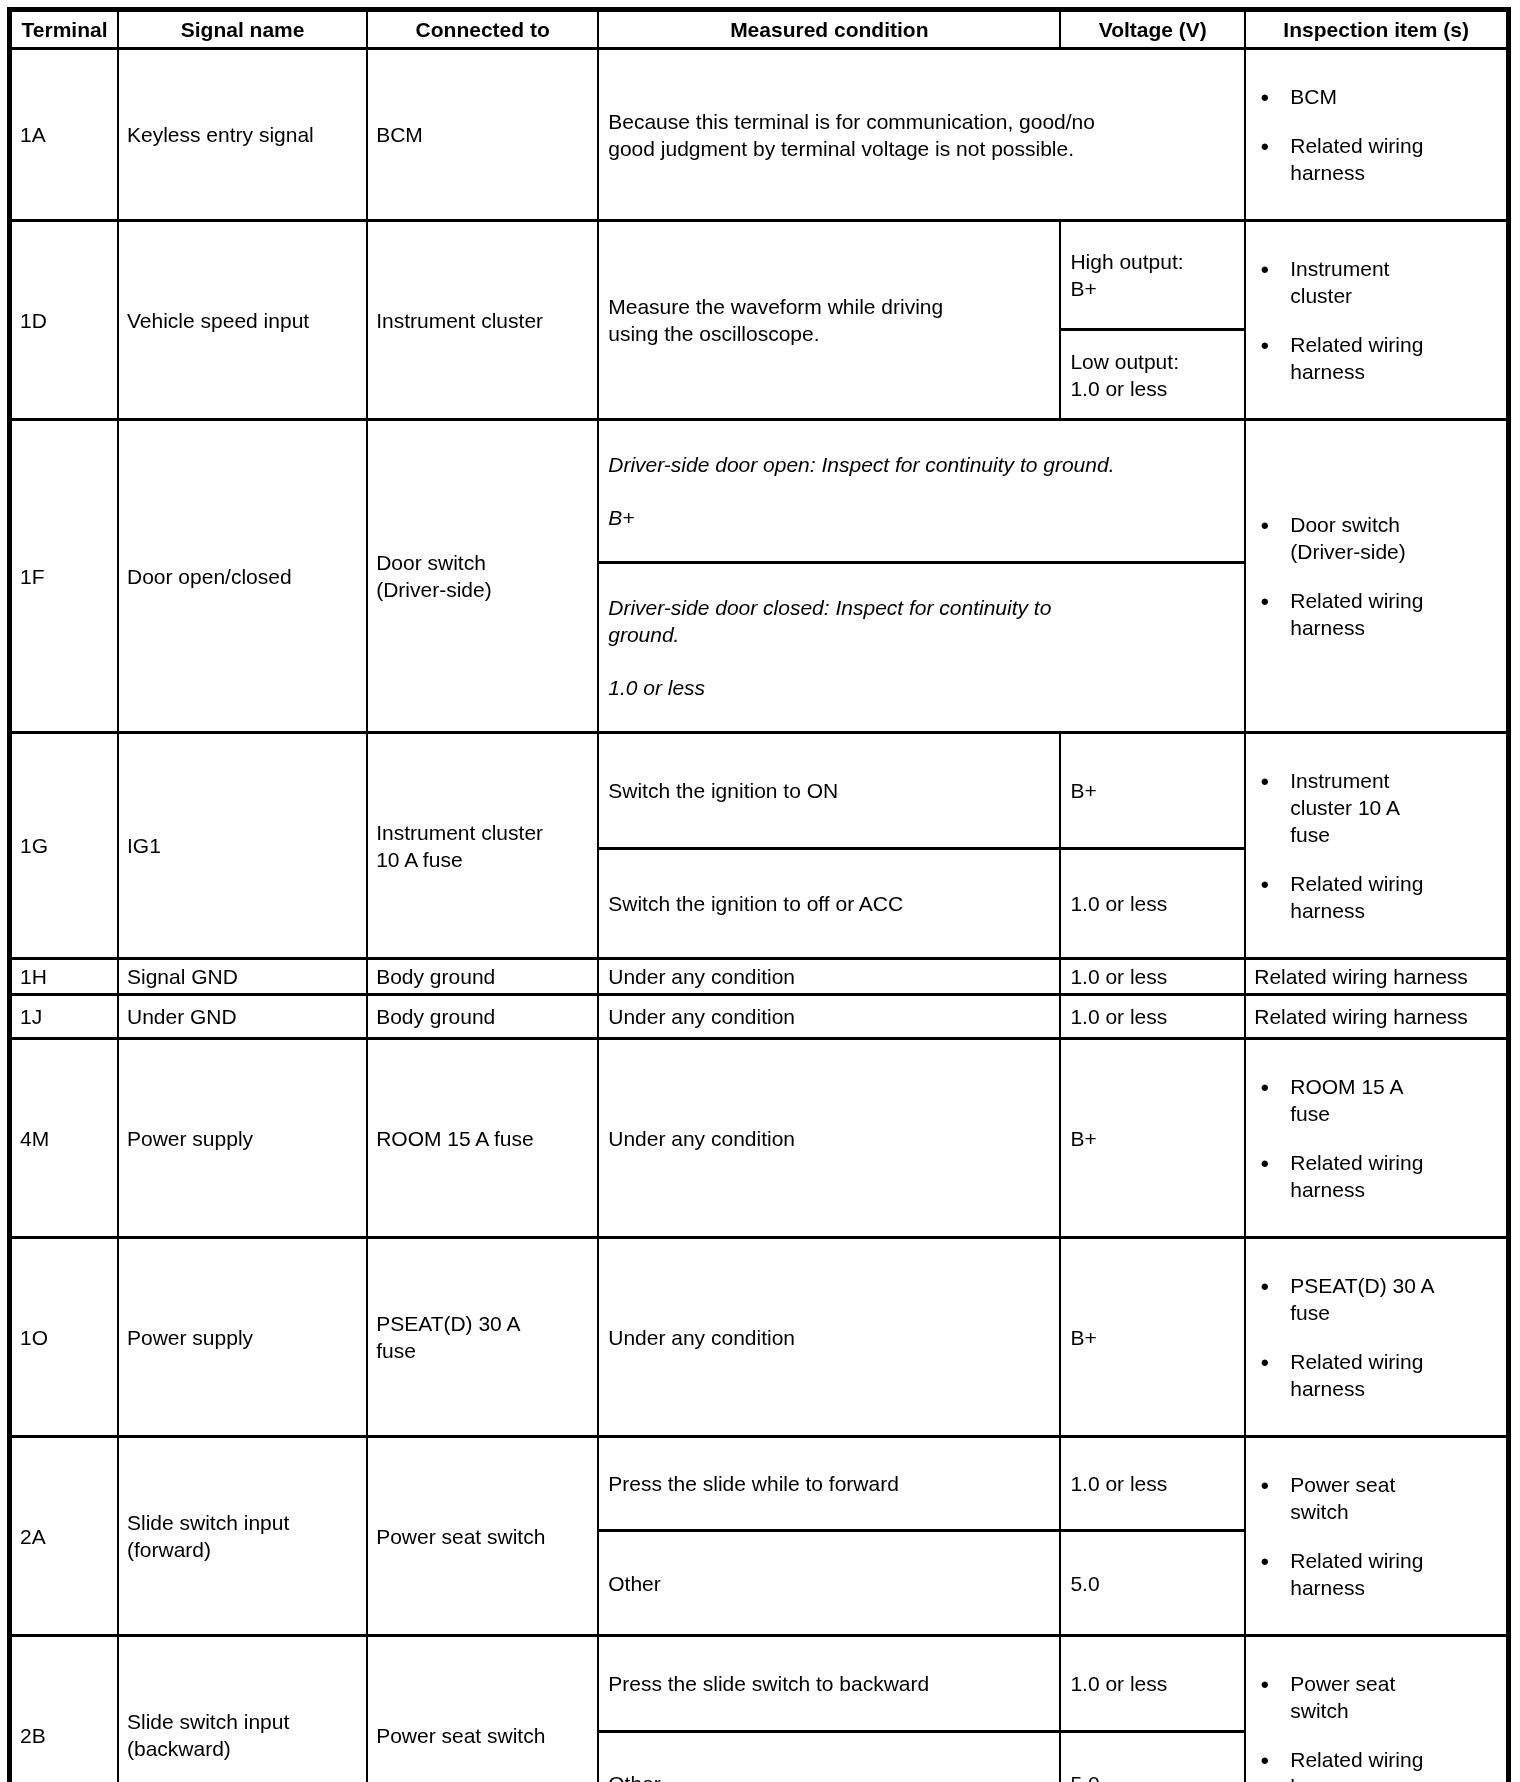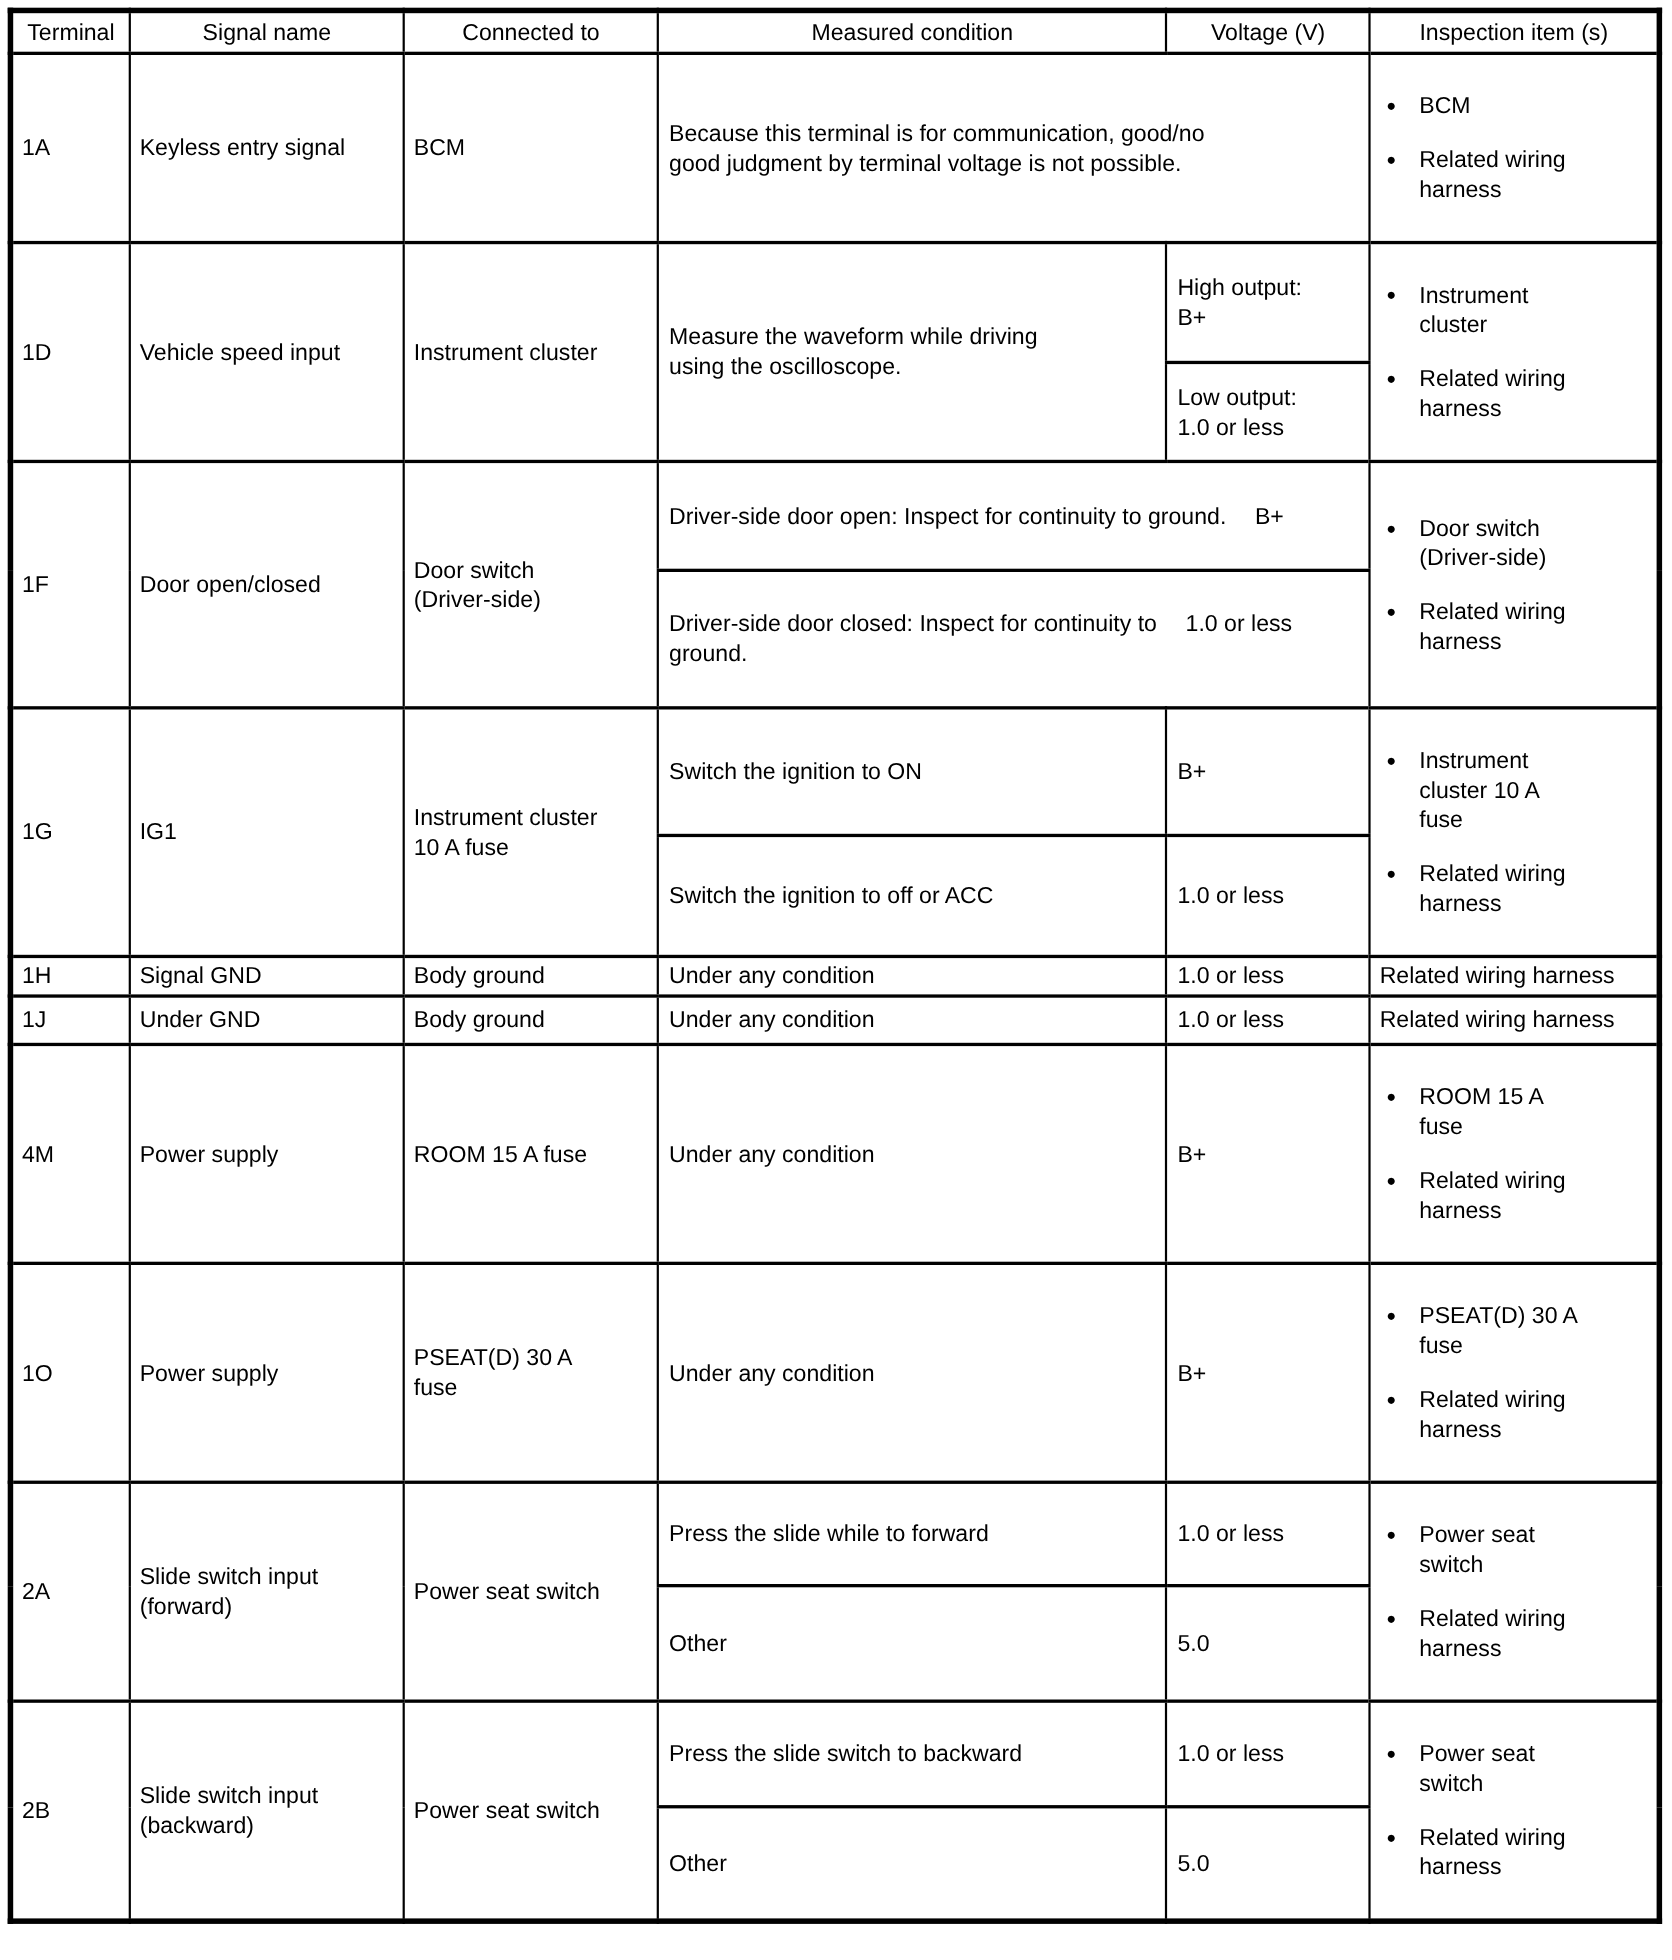--- a/index.html
+++ b/index.html
@@ -17,27 +17,27 @@
     border-width: 3px 2px;
     font-size: 21px;
     line-height: 27px;
     padding: 3px 8px;
     vertical-align: middle;
     text-align: left;
     white-space: pre-line;
     overflow: hidden;
   }
   th {
-    font-weight: normal;
+    font-weight: bold;
     text-align: center;
     white-space: normal;
     padding: 4px 2px;
   }
   td.cond, td.merged, td.volt { padding-left: 9px; }
-  .cv-wrap { display: flex; flex-direction: row; gap: 26px; }
+  .cv-wrap { display: flex; flex-direction: column; gap: 26px; font-style: italic; }
   td.insp { padding: 6px 6px 6px 14px; }
   .bullets { display: flex; flex-direction: column; gap: 22px; }
   .bullet { display: flex; gap: 15px; align-items: flex-start; }
   .dot { flex: 0 0 auto; width: 15px; }
   .dot::before { content: "●"; font-size: 15px; line-height: 27px; display: block; }
 </style>
 </head>
 <body>
 
 <div class="page">

